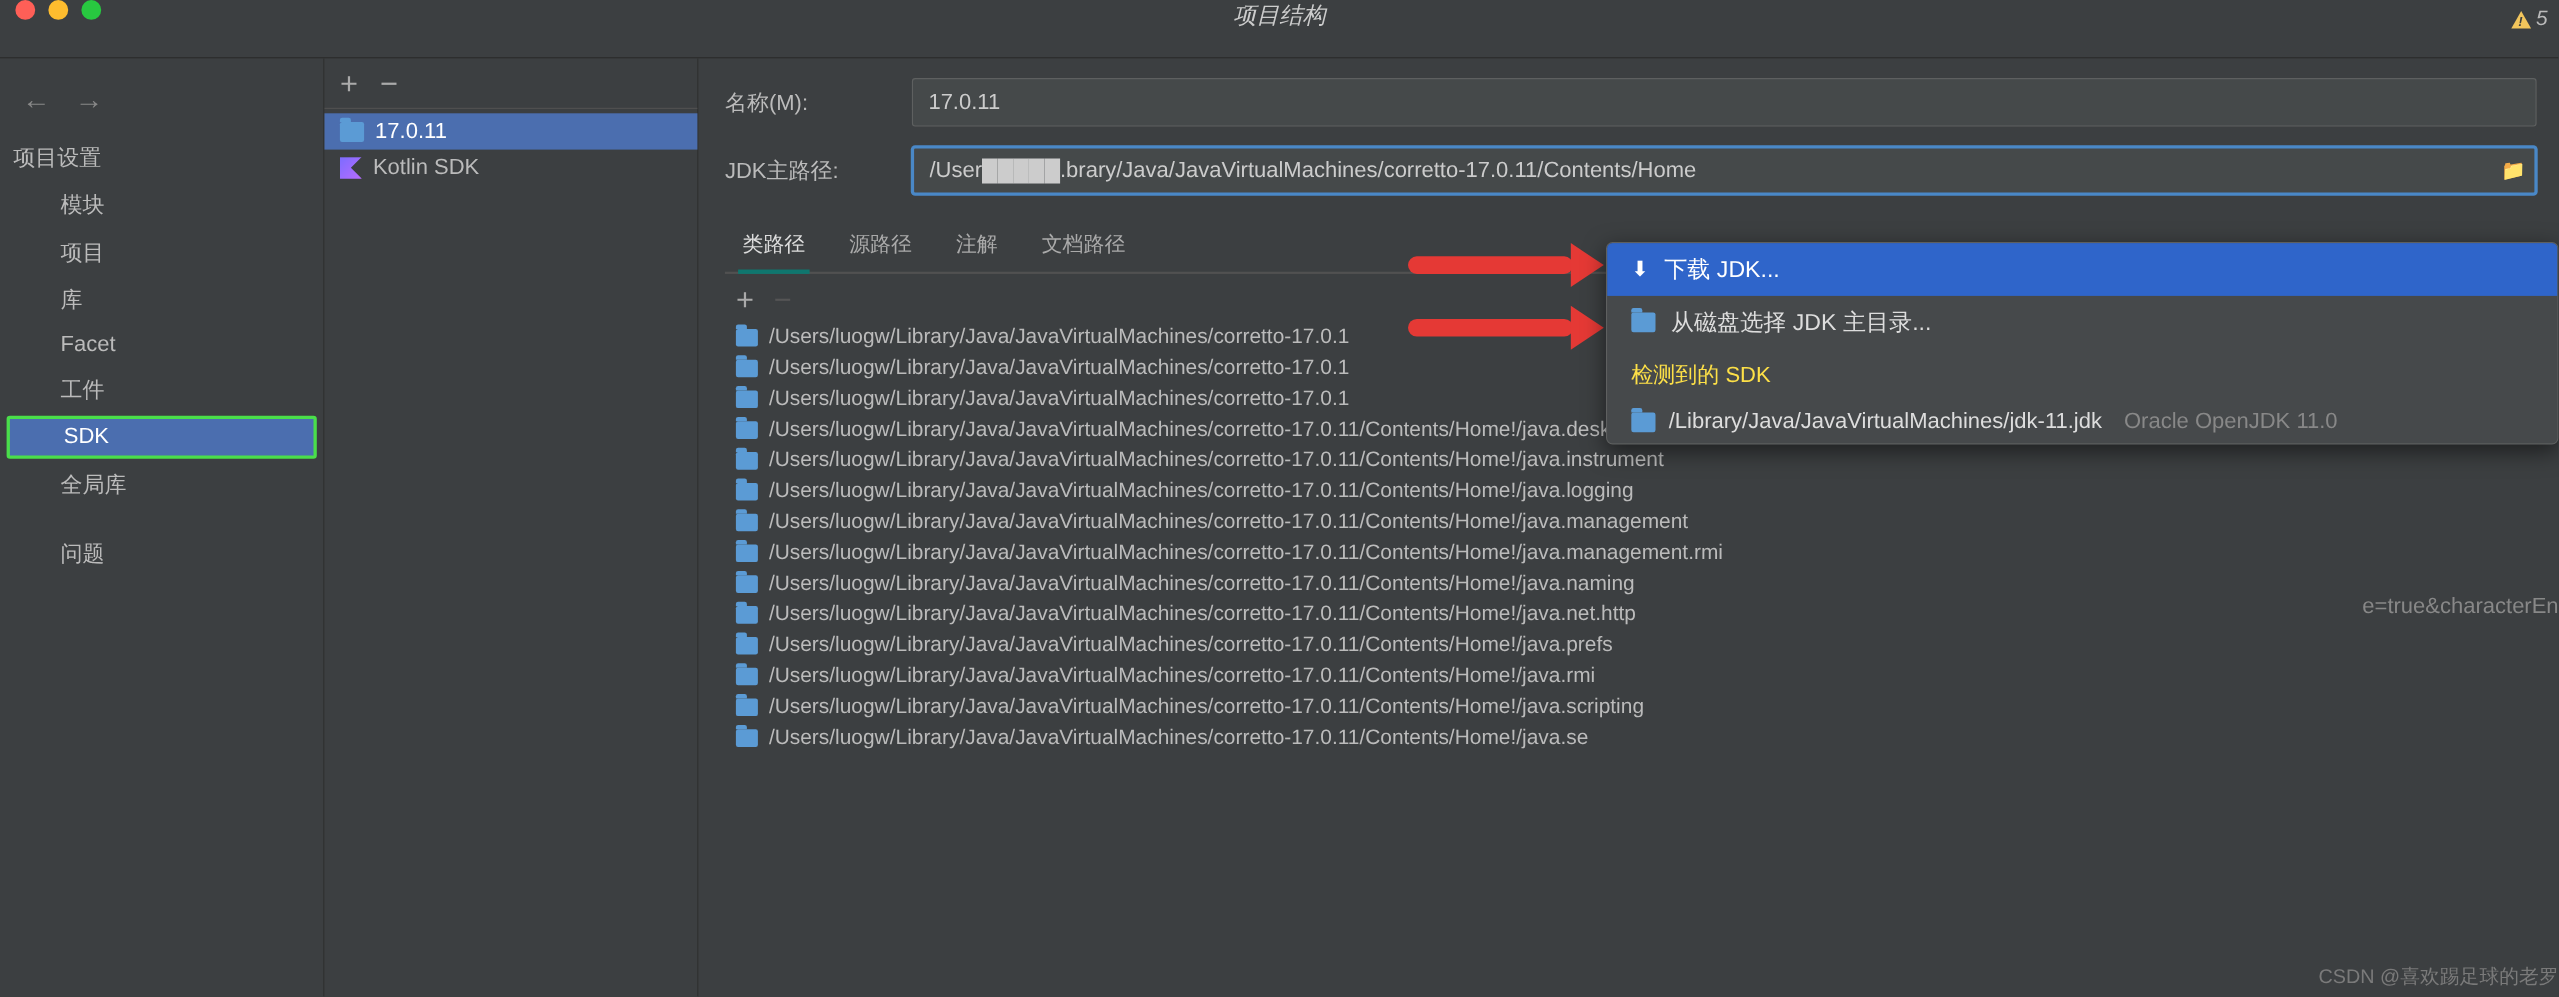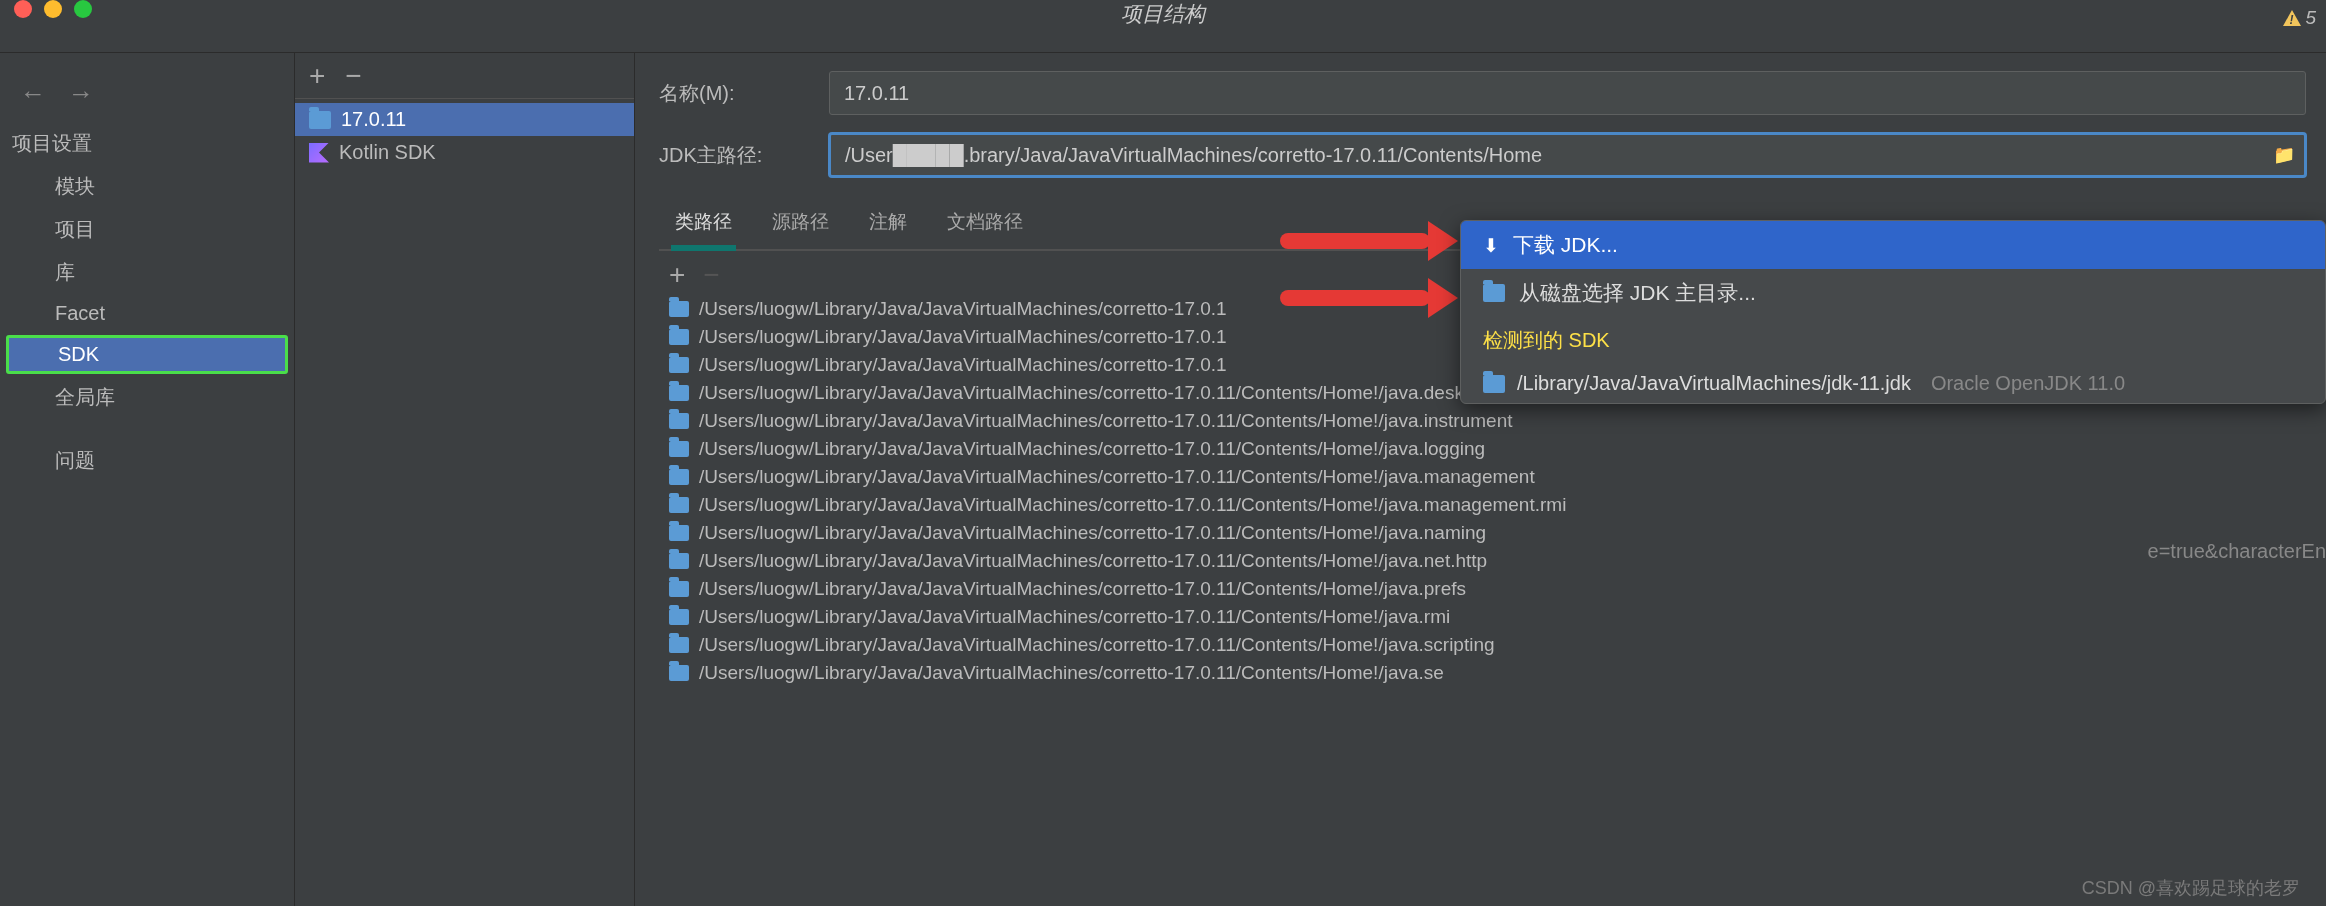--- a/index.html
+++ b/index.html
@@ -54,21 +54,21 @@
 .text-in {
   flex:1; height:44px; background:#45494a; border:1px solid #5e6060;
   color:#ccc; padding:0 14px; font-size:20px; border-radius:3px;
 }
 .text-in.focus { border:2px solid #4a88c7; box-shadow:0 0 0 1px #4a88c7; }
 .path-wrap { position:relative; flex:1; display:flex; }
 .path-in { padding-right:36px; }
 .browse-ic { position:absolute; right:10px; top:50%; transform:translateY(-50%); font-size:18px; color:#888; cursor:pointer; }
 .tabs { display:flex; gap:32px; border-bottom:2px solid #515151; padding:6px 12px 0; }
 .tab { padding:8px 4px 10px; font-size:19px; color:#aaa; cursor:pointer; }
-.tab.active { color:#ddd; border-bottom:6px solid #0f766e; margin-bottom:-2px; }
+.tab.active { color:#ddd; border-bottom:4px solid #0f766e; margin-bottom:-2px; }
 .list-toolbar { display:flex; gap:18px; padding:10px 10px 6px; align-items:center; }
 .list-toolbar .minus { color:#555; }
 .path-list { flex:1; overflow:hidden; }
 .path-item { display:flex; align-items:center; gap:10px; padding:3px 10px; font-size:19px; color:#bbb; white-space:nowrap; }
 .path-item .folder-icon { flex-shrink:0; width:20px; height:16px; }
 
 .popup {
   position:absolute; top:220px; left:1460px; right:0; width:866px;
   background:#46494b; border:1px solid #5e6060; border-radius:6px;
   box-shadow:0 6px 20px rgba(0,0,0,0.5); z-index:50; overflow:hidden;
@@ -80,21 +80,21 @@
 .detected-row { display:flex; align-items:center; gap:12px; padding:8px 22px; font-size:20px; color:#ddd; }
 .detected-row .meta { color:#888; margin-left:8px; }
 
 .red-arrow { position:absolute; z-index:40; }
 .red-arrow .shaft { height:16px; background:#e53935; border-radius:8px; }
 .red-arrow .head { width:0;height:0;border-top:20px solid transparent;border-bottom:20px solid transparent;border-left:30px solid #e53935; position:absolute; right:-28px; top:-12px; }
 .arrow1 { top:233px; left:1280px; width:150px; }
 .arrow1 .shaft { width:150px; }
 .arrow2 { top:290px; left:1280px; width:150px; }
 .arrow2 .shaft { width:150px; }
-.watermark { position:absolute; bottom:6px; right:26px; font-size:18px; color:#7a7a7a; }
+.watermark { position:absolute; bottom:6px; right:0; font-size:18px; color:#7a7a7a; }
 .bg-text { position:absolute; right:0; top:540px; font-size:20px; color:#888; white-space:nowrap; z-index:1; }
 </style>
 </head>
 <body>
 
 <div class="window">
   <div class="titlebar">
     <div class="traffic">
       <div class="dot red"></div>
       <div class="dot yellow"></div>
@@ -112,20 +112,21 @@
     <div class="sidebar-left">
       <div class="back-fwd">
         <span class="arrow">←</span>
         <span class="arrow">→</span>
       </div>
       <div class="section-hdr">项目设置</div>
       <div class="side-item">模块</div>
       <div class="side-item">项目</div>
       <div class="side-item">库</div>
       <div class="side-item">Facet</div>
+      <div class="side-item">工件</div>
       <div class="side-item selected">SDK</div>
       <div class="side-item">全局库</div>
       <div style="height:20px"></div>
       <div class="side-item" style="padding-left:55px">问题</div>
     </div>
 
     <div class="sdk-col">
       <div class="sdk-toolbar">
         <span class="plus">+</span>
         <span class="minus">−</span>

